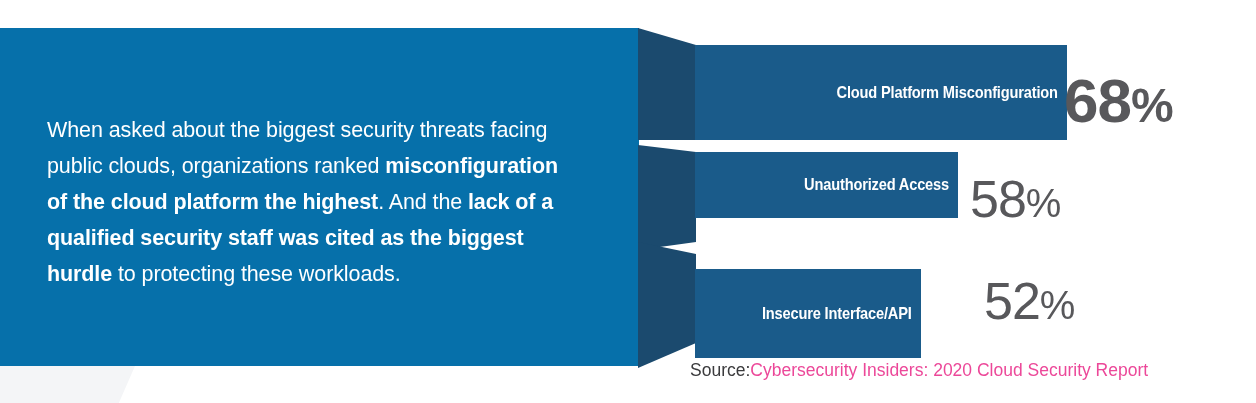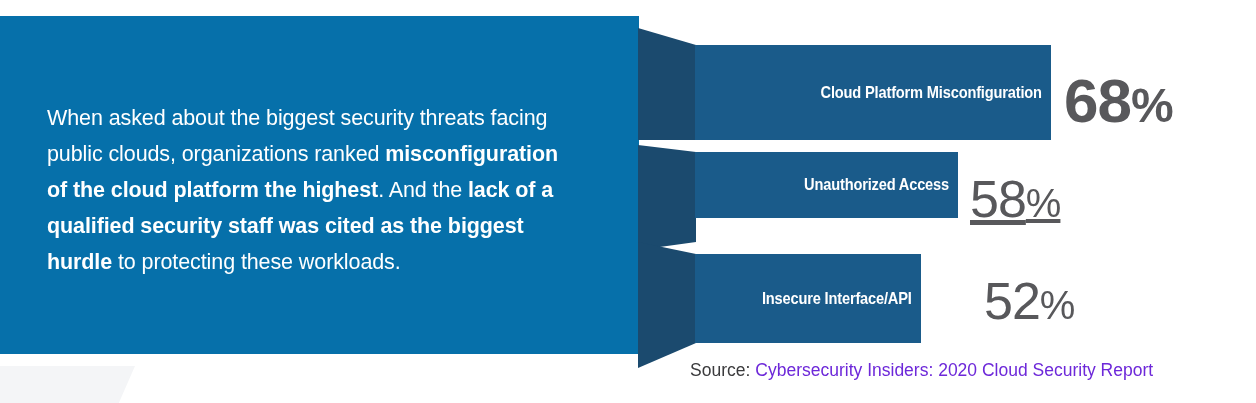--- a/index.html
+++ b/index.html
@@ -28,21 +28,21 @@
     width: 135px;
     height: 37px;
     background: #f4f5f7;
     clip-path: polygon(0 0, 100% 0, 88% 100%, 0 100%);
   }
 
   
   .statement-panel {
     position: absolute;
     left: 0;
-    top: 16px;
+    top: 28px;
     width: 639px;
     height: 338px;
     background: #0670aa;
   }
   .statement-text {
     position: absolute;
     left: 47px;
     top: 84px;
     width: 530px;
     color: #ffffff;
@@ -123,64 +123,63 @@
     left: 690px;
     top: 360px;
     font-size: 17.5px;
     white-space: nowrap;
   }
   .source-label {
     color: #3a3a3c;
     font-weight: 400;
   }
   .source-link {
-    color: #6d28d9;
-    margin-left: 5px;
+    color: #ec4899;
   }
 </style>
 </head>
 <body>
 
 <div id="infographic">
 
   <div class="decor-shape"></div>
 
   <div class="statement-panel">
     <div class="statement-text">
       <span>When asked about the biggest security threats facing public clouds, organizations ranked </span><b>misconfiguration of the cloud platform the highest</b><span>. And the </span><b>lack of a qualified security staff was cited as the biggest hurdle</b><span> to protecting these workloads.</span>
     </div>
   </div>
 
   <div class="chart">
 
     <div class="ribbon-row">
       <div class="ribbon-fold" style="left:638px; top:28px; width:58px; height:112px; clip-path: polygon(0 0, 100% 17px, 100% 100%, 0 100%);"></div>
-      <div class="ribbon-bar" style="left:695px; top:45px; width:356px; height:95px;">
+      <div class="ribbon-bar" style="left:695px; top:45px; width:356px; height:95px;padding-left:16px;">
         <span class="bar-label">Cloud Platform Misconfiguration</span>
       </div>
       <div class="bar-value weight-bold" style="left:1064px; top:70px; font-size:62px;">
         <span class="num">68</span>
           <span class="pct" style="font-size:48px;">%</span>
       </div>
     </div>
 
     <div class="ribbon-row">
       <div class="ribbon-fold" style="left:638px; top:140px; width:58px; height:112px; clip-path: polygon(0 5px, 100% 12px, 100% 102px, 0 110px);"></div>
       <div class="ribbon-bar" style="left:695px; top:152px; width:263px; height:66px;">
         <span class="bar-label">Unauthorized Access</span>
       </div>
-      <div class="bar-value weight-regular" style="left:970px; top:173px; font-size:52px;text-decoration:underline;">
+      <div class="bar-value weight-regular" style="left:970px; top:173px; font-size:52px;">
         <span class="num">58</span>
           <span class="pct" style="font-size:40px;">%</span>
       </div>
     </div>
 
     <div class="ribbon-row">
       <div class="ribbon-fold" style="left:638px; top:242px; width:58px; height:126px; clip-path: polygon(0 0, 100% 12px, 100% 101px, 0 126px);"></div>
-      <div class="ribbon-bar" style="left:695px; top:254px; width:226px; height:89px;">
+      <div class="ribbon-bar" style="left:695px; top:269px; width:226px; height:89px;">
         <span class="bar-label">Insecure Interface/API</span>
       </div>
       <div class="bar-value weight-regular" style="left:984px; top:275px; font-size:52px;">
         <span class="num">52</span>
           <span class="pct" style="font-size:40px;">%</span>
       </div>
     </div>
 
   </div>
 

